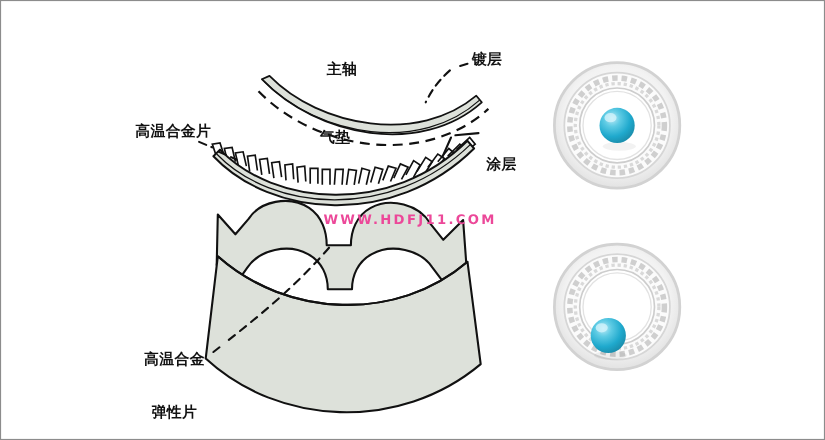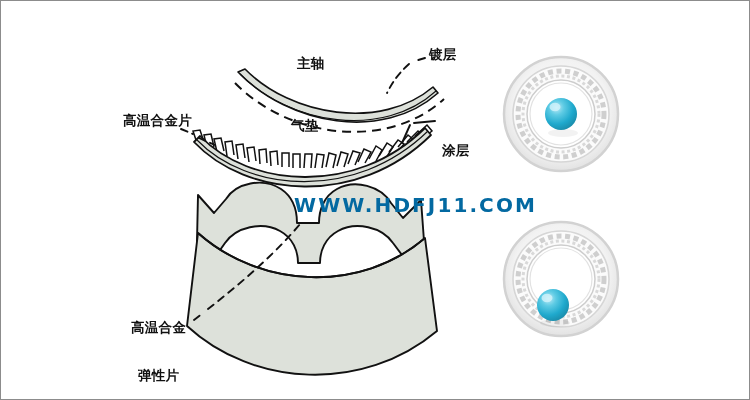--- a/index.html
+++ b/index.html
@@ -38,23 +38,23 @@
   #lbl-zhuzhou   { left: 296px; top: 55px; text-align: right;  }
   #lbl-duceng    { left: 428px; top: 46px; text-align: center;  }
   #lbl-gaowenpian{ left: 122px; top: 112px; }
   #lbl-qidian    { left: 250px; top: 117px; margin-left: 40px; }
   #lbl-tuceng    { left: 441px; top: 114px; margin-top: 28px; }
   #lbl-tanxing   { left: 130px; top: 287px; text-align: center; }
   #watermark {
     position: absolute;
     left: 293px;
     top: 192px;
-    font-size: 20px;
+    font-size: 12px;
     font-weight: 700;
-    color: #0369a1;
+    color: #ec4899;
     letter-spacing: 2.1px;
     white-space: pre;
   }
   #hotline {
     position: absolute;
     left: 492px;
     top: 346px;
     font-size: 14.5px;
     font-weight: 700;
     color: #b01414;

